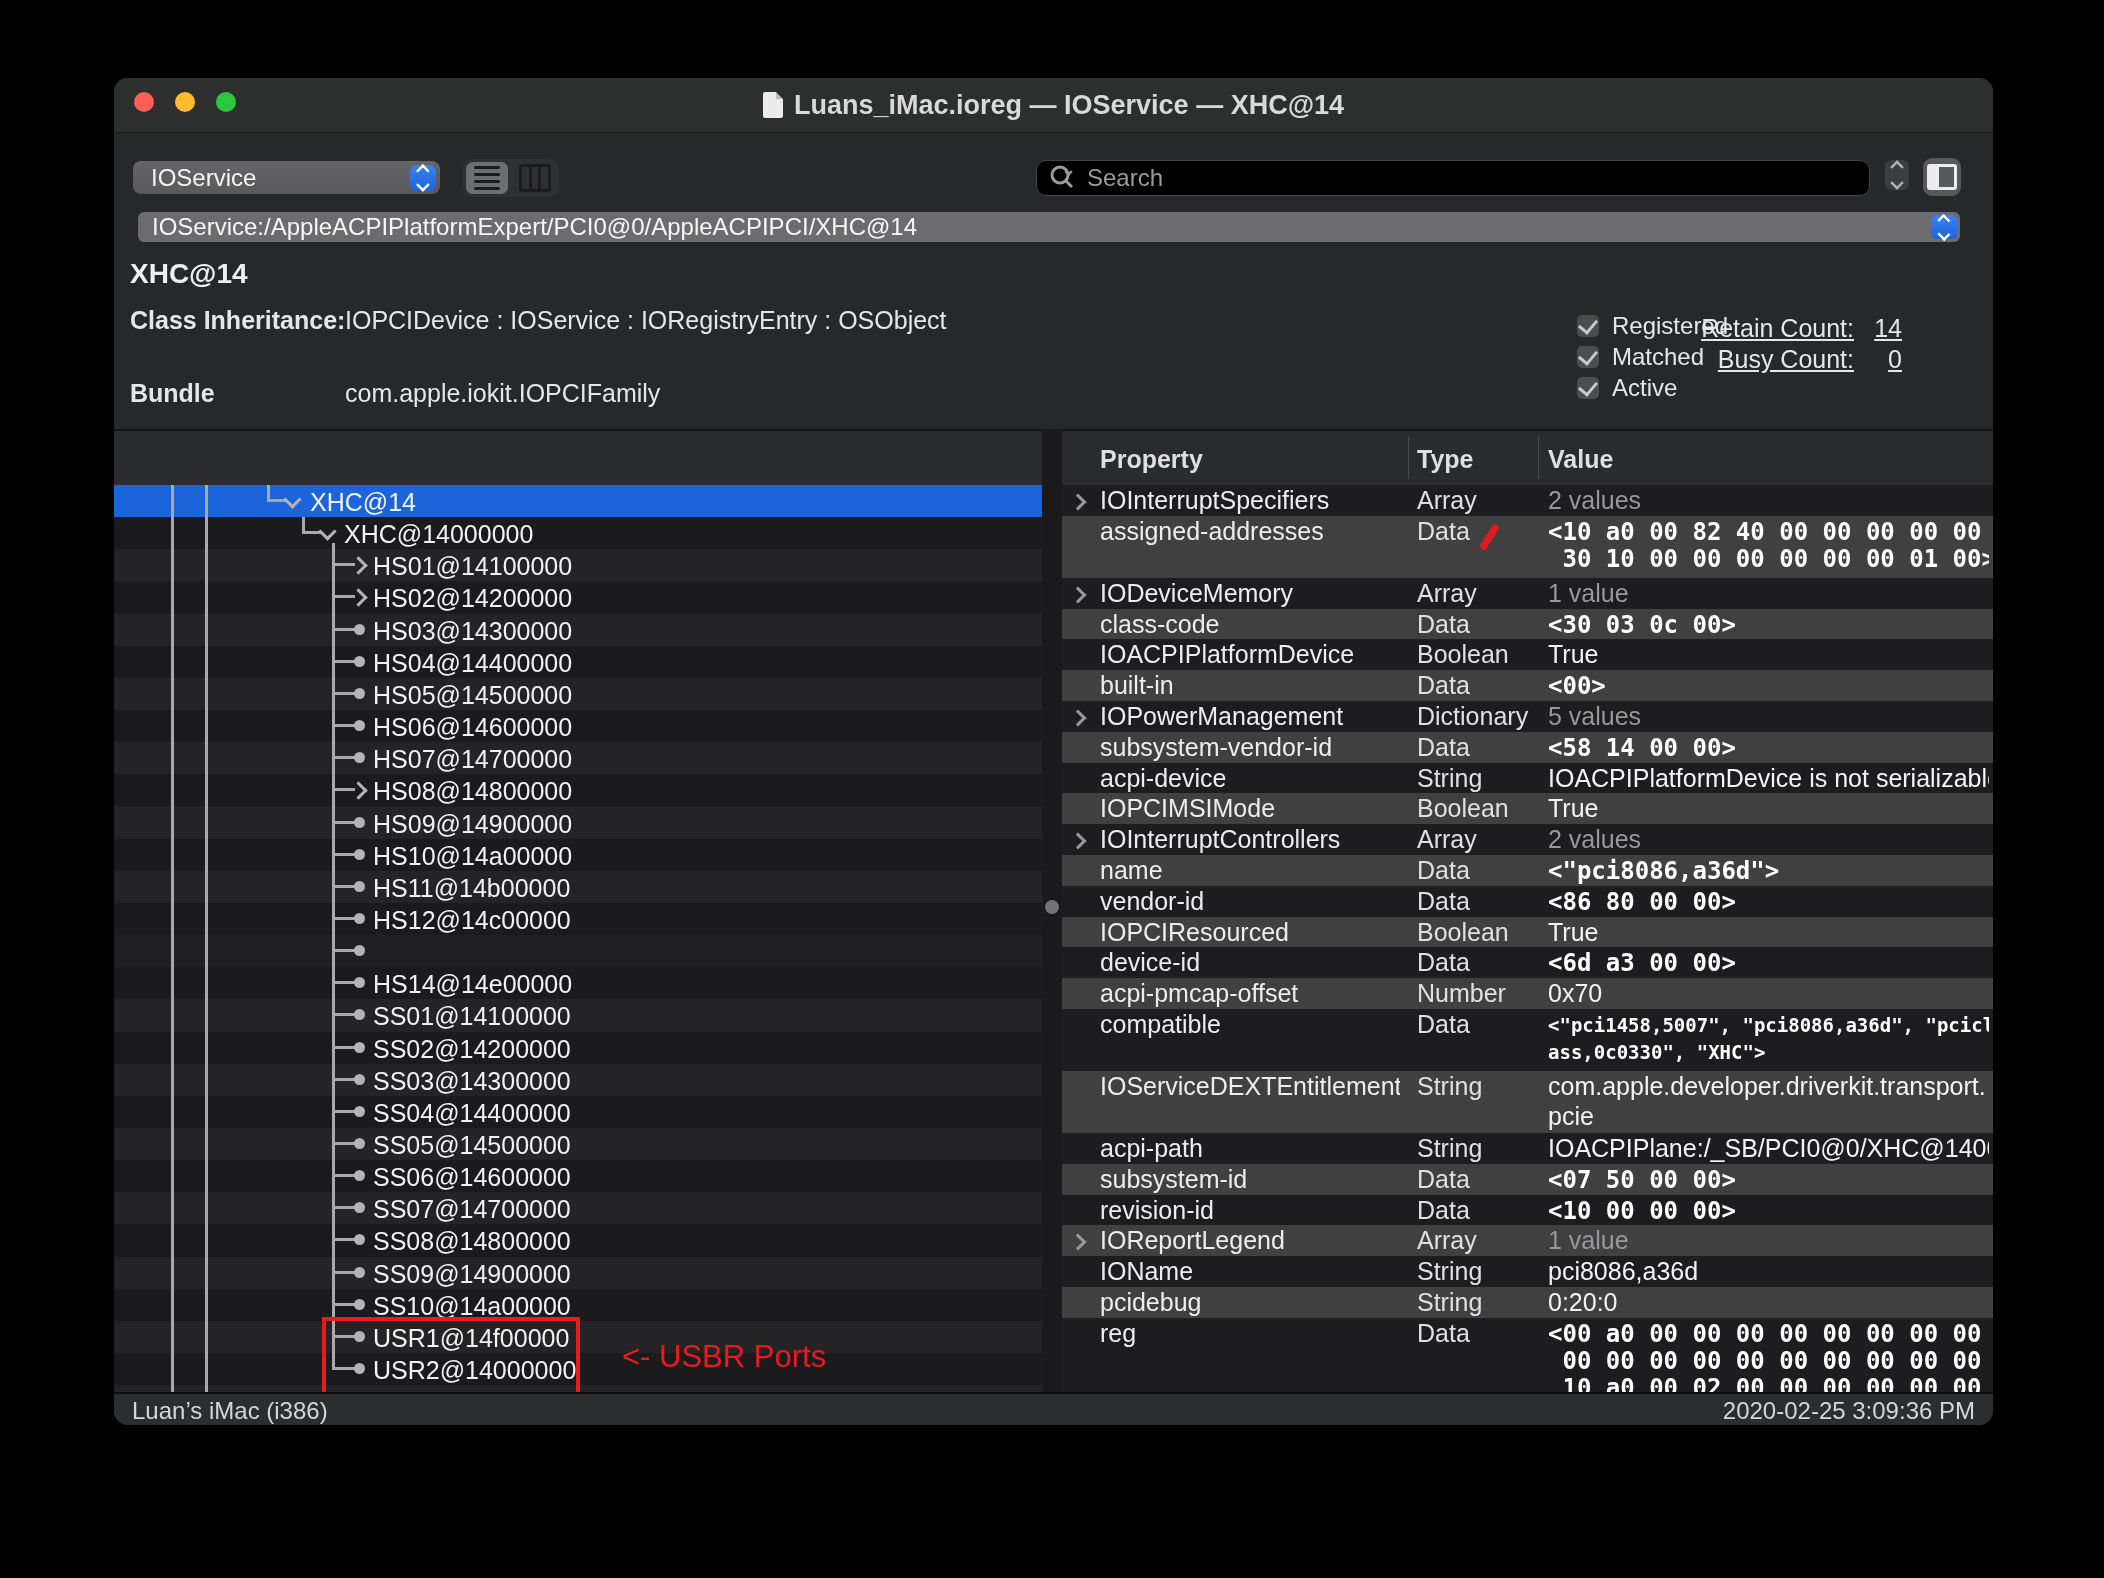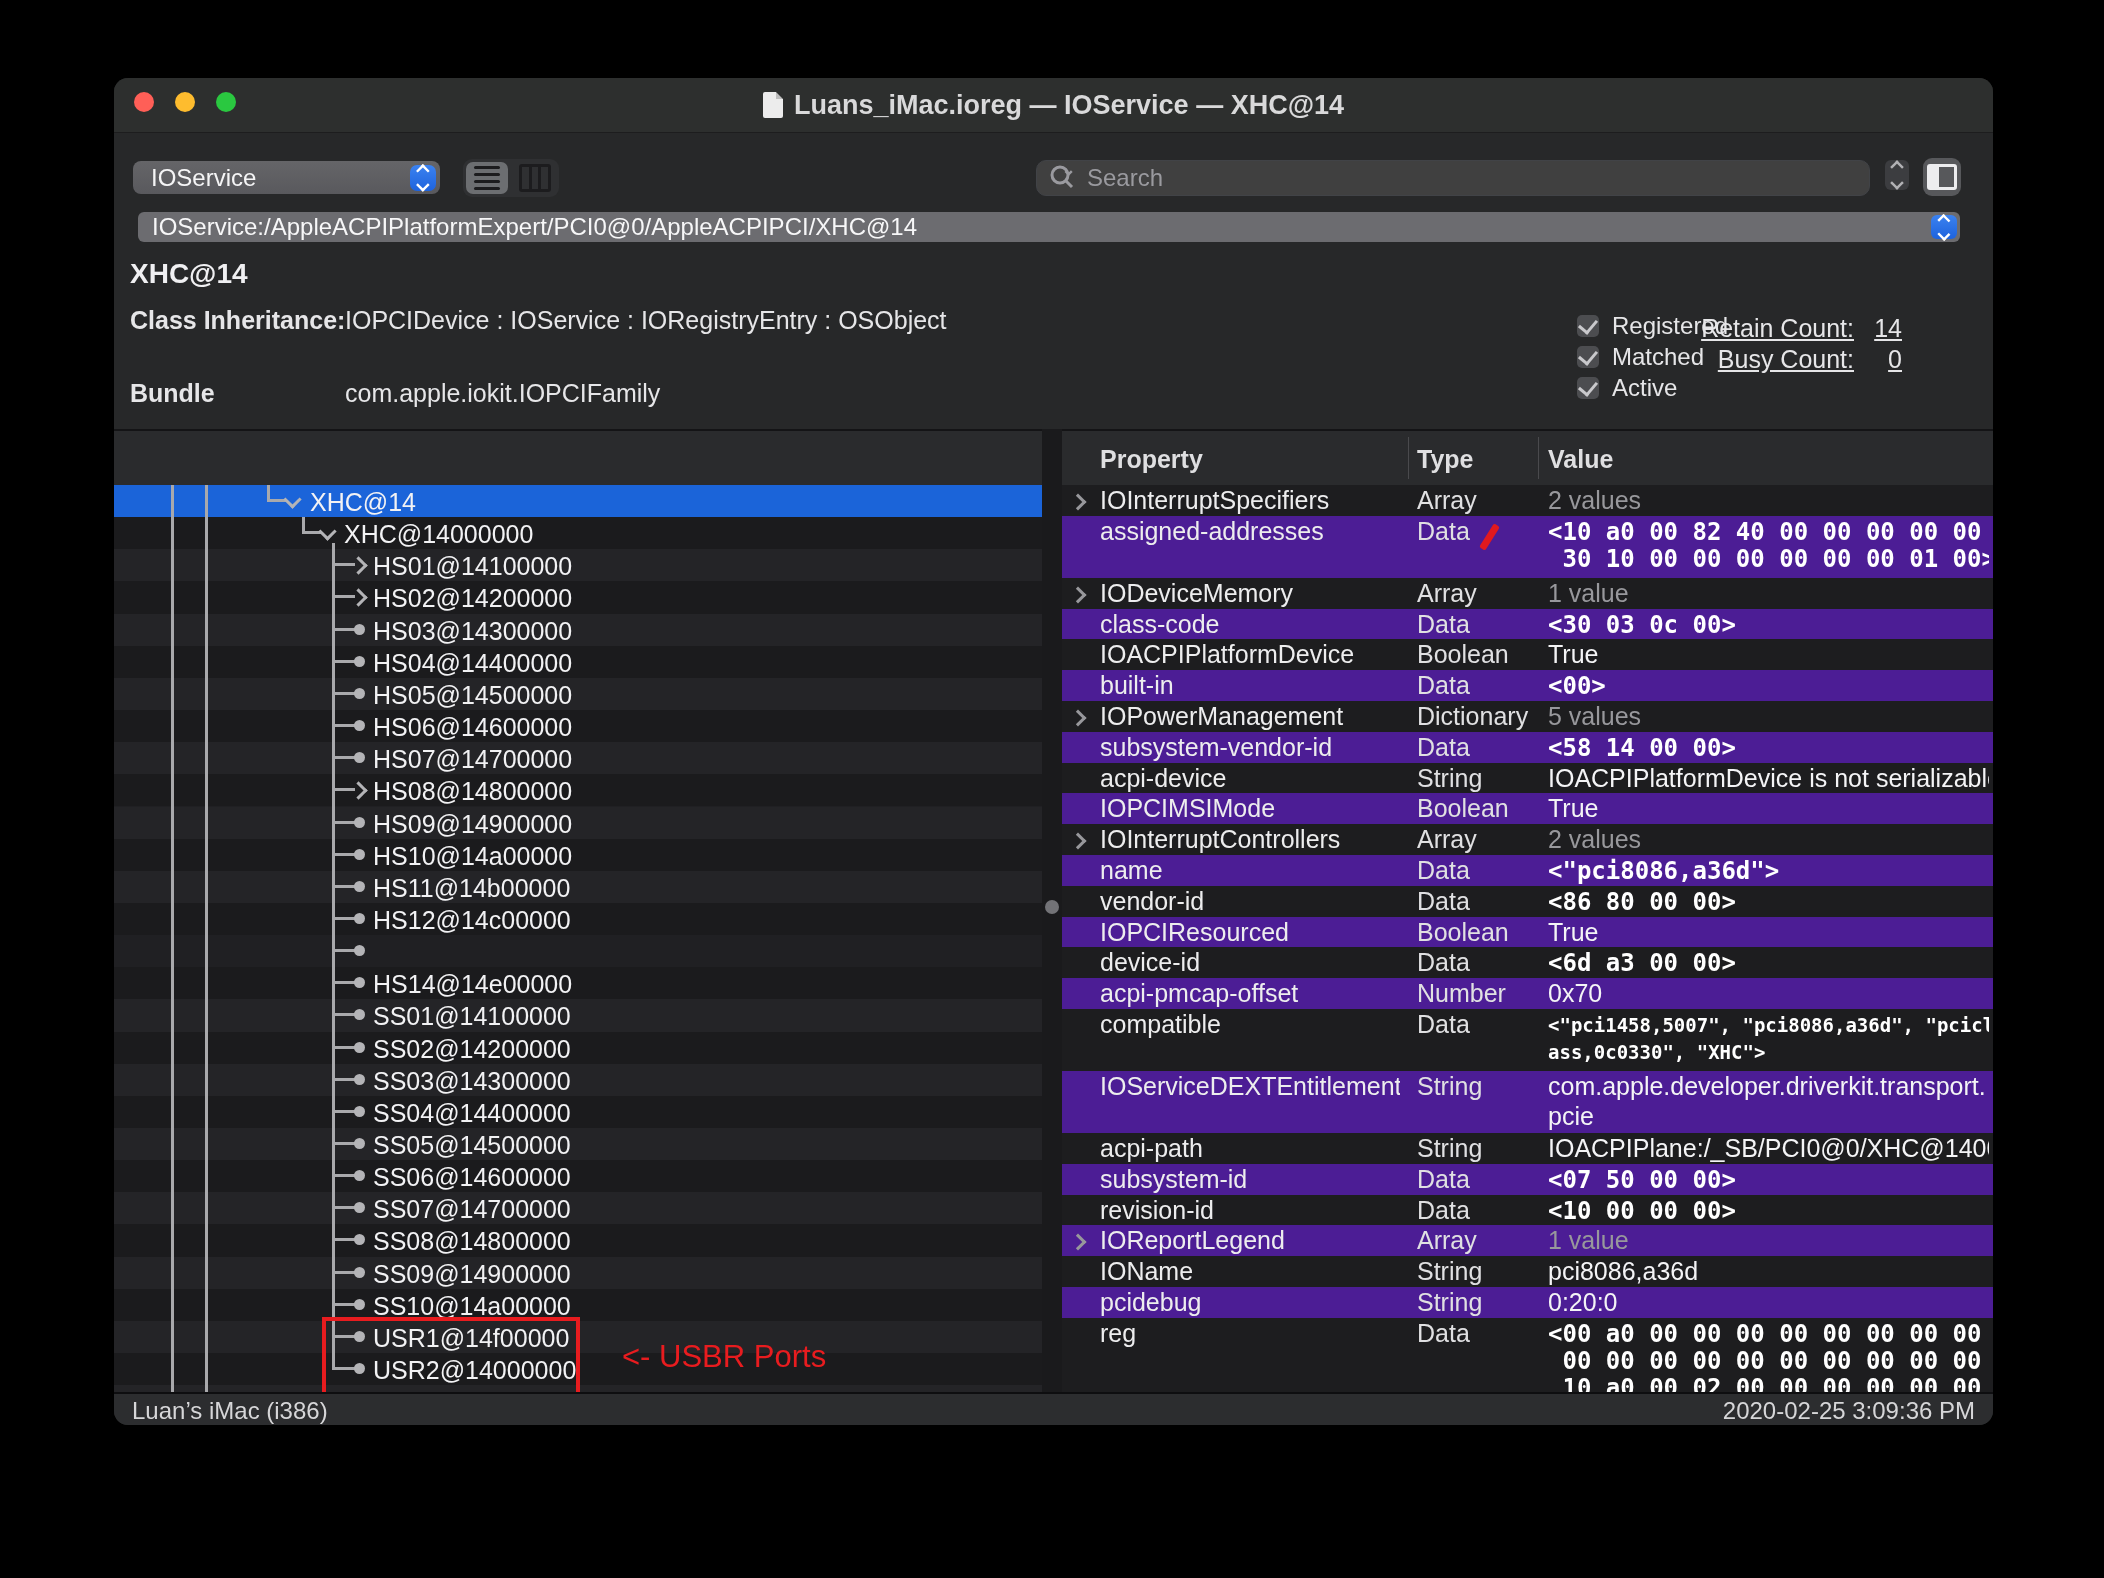--- a/index.html
+++ b/index.html
@@ -28,21 +28,21 @@
   .chev.up{border-left-width:3px;border-top-width:3px;transform:rotate(45deg) scale(.8);}
   .chev.dn{border-right-width:3px;border-bottom-width:3px;transform:rotate(45deg) scale(.8);}
   .seg{position:absolute;left:349px;top:81px;width:96px;height:38px;border-radius:9px;background:#2f3032;display:flex;padding:0;}
   .seghalf{flex:1;margin:3px;border-radius:7px;display:flex;flex-direction:column;align-items:center;justify-content:center;gap:4px;}
   .seghalf.sel{background:#6c6e71;}
   .seghalf .bar{width:26px;height:3px;background:#1c1c1e;border-radius:2px;}
   .colglyph{width:26px;height:22px;border:3px solid #1c1c1e;border-radius:3px;display:flex;}
   .colglyph i{flex:1;border-right:3px solid #1c1c1e;}
   .colglyph i:last-child{border-right:none;}
   .search{position:absolute;left:922px;top:82px;width:832px;height:34px;border-radius:10px;
-          background:#404040;border:1px solid #414347;display:flex;align-items:center;color:#9a9a9f;}
+          background:#000000;border:1px solid #414347;display:flex;align-items:center;color:#9a9a9f;}
   .search svg{margin:0 8px 0 12px;}
   .search .ph{font-size:24px;}
   .ministep{position:absolute;left:1771px;top:82px;width:24px;height:30px;border-radius:6px;background:#3c3d40;
             display:flex;flex-direction:column;align-items:center;justify-content:center;gap:4px;}
   .ministep .chev{border-color:#b2b2b5;}
   .paneltoggle{position:absolute;left:1809px;top:80px;width:38px;height:38px;border-radius:9px;background:#57585b;
                display:flex;align-items:center;justify-content:center;}
   .ptg{width:24px;height:20px;border:3px solid #ededef;border-radius:3px;position:relative;background:transparent;}
   .ptg:before{content:"";position:absolute;left:0;top:0;bottom:0;width:9px;background:#ededef;}
   .pathbar{position:absolute;left:24px;top:134px;width:1822px;height:30px;border-radius:6px;background:#6c6c70;
@@ -77,21 +77,21 @@
   .dot{position:absolute;width:11px;height:11px;border-radius:50%;background:#b4b4b7;z-index:3;}
   .tchev{position:absolute;width:10px;height:10px;border:solid #b4b4b7;z-index:3;}
   .tchev.down{border-width:0 3px 3px 0;transform:rotate(45deg);}
   .tchev.right{border-width:3px 3px 0 0;transform:rotate(45deg);}
   .redbox{position:absolute;border:4px solid #e81c1f;z-index:6;}
   .redtext{position:absolute;font-size:31px;color:#ee3537;z-index:6;white-space:nowrap;}
   .splitter{position:absolute;left:928px;top:351px;width:20px;height:963px;background:#1a1a1c;}
   .knob{position:absolute;left:931px;top:822px;width:14px;height:14px;border-radius:50%;background:#737377;z-index:4;}
   .ptable{position:absolute;left:948px;top:407px;width:931px;height:907px;overflow:hidden;}
   .prow{position:absolute;left:0;width:100%;}
-  .prow.light{background:#4c1d95;}
+  .prow.light{background:#404040;}
   .prow.dark{background:#1d1d1f;}
   .pcell{position:absolute;top:0;font-size:25px;line-height:30px;white-space:pre;overflow:hidden;}
   .pname{left:38px;color:#ededee;width:300px;}
   .ptype{left:355px;color:#e0e0e2;width:125px;}
   .pval{left:486px;right:4px;color:#f4f4f6;}
   .pval.gray{color:#98989c;}
   .pval.mono{font-family:"DejaVu Sans Mono",monospace;font-weight:bold;font-size:24px;line-height:27px;top:3px;color:#fff;}
   .pval.mono.sm{font-size:19px;line-height:27px;}
   .pdisc{position:absolute;left:10px;top:11px;width:9px;height:9px;border:solid #98989c;border-width:3px 3px 0 0;transform:rotate(45deg);}
   .redslash{position:absolute;left:424px;width:7px;height:28px;background:#e1191f;border-radius:2px;transform:rotate(32deg);z-index:6;}

